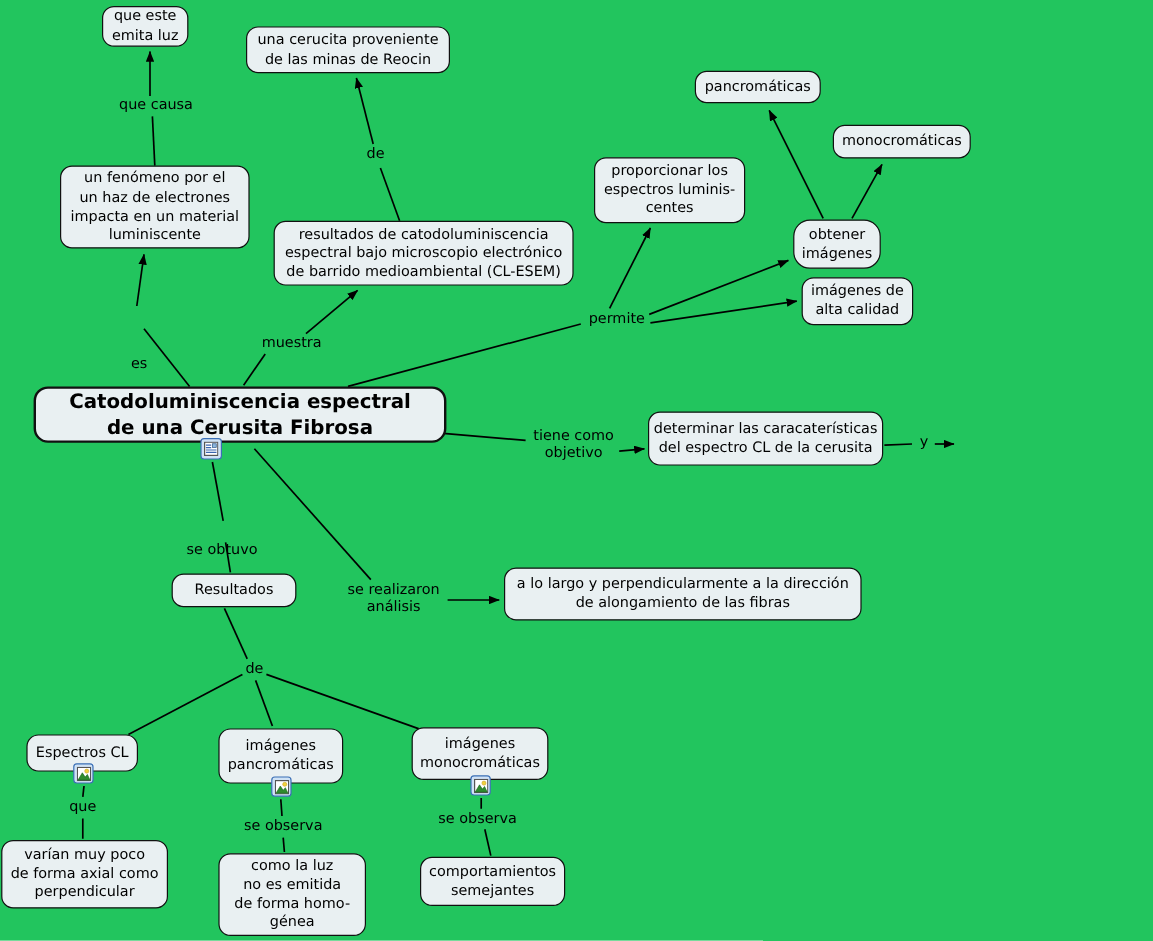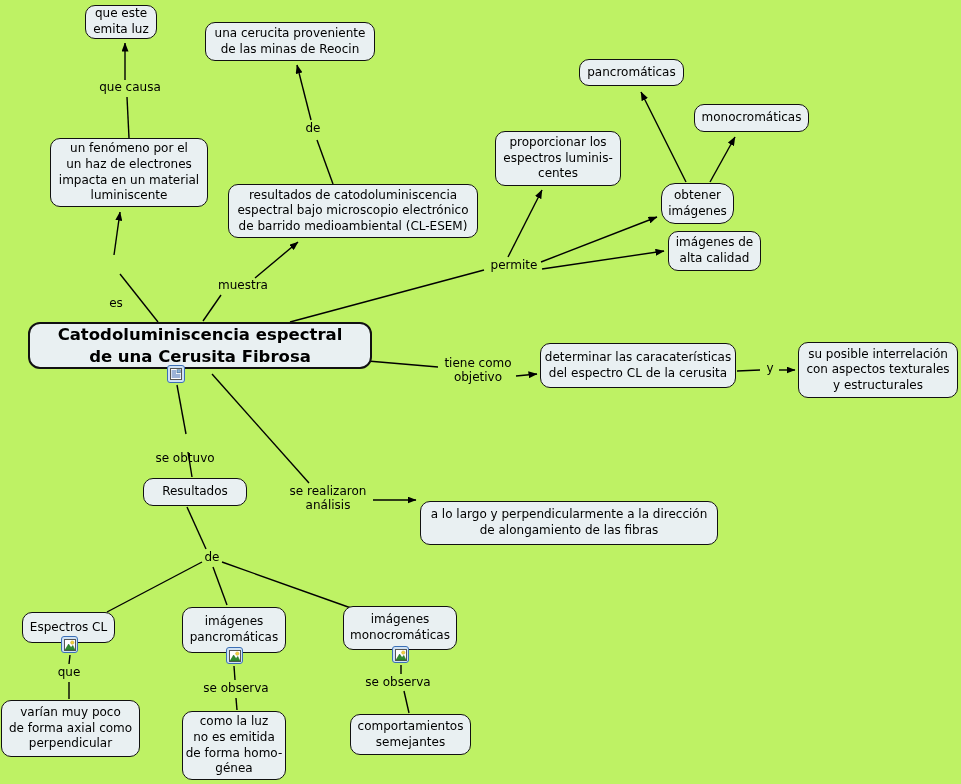--- a/index.html
+++ b/index.html
@@ -1,17 +1,17 @@
 <!DOCTYPE html>
 <html><head>
 <meta charset="utf-8">
 <style>
   html,body { margin:0; padding:0; background:#ffffff; }
   #canvas {
-    position:relative; width:961px; height:784px; background:#bef264;
+    position:relative; width:961px; height:784px; background:#22c55e;
     font-family:"DejaVu Sans","Liberation Sans",sans-serif; color:#000;
     overflow:hidden;
   }
   #edges { position:absolute; left:0; top:0; width:961px; height:784px; }
   .node {
     position:absolute; box-sizing:border-box;
     background:#e9f0f2; border:1px solid #111;
     border-radius:10px;
     display:flex; align-items:center; justify-content:center;
     text-align:center; white-space:pre; 
@@ -97,35 +97,32 @@
 un haz de electrones
 impacta en un material
 luminiscente</div>
   <div class="node" style="left:228px;top:184px;width:250px;height:54px;">resultados de catodoluminiscencia
 espectral bajo microscopio electrónico
 de barrido medioambiental (CL-ESEM)</div>
   <div class="node main" style="left:28px;top:322px;width:344px;height:47px;">Catodoluminiscencia espectral
 de una Cerusita Fibrosa</div>
   <div class="node" style="left:540px;top:343px;width:196px;height:45px;">determinar las caracaterísticas
 del espectro CL de la cerusita</div>
-  <div class="node" style="left:798px;top:342px;width:160px;height:56px;">su posible interrelación
-con aspectos texturales
-y estructurales</div>
-  <div class="node" style="left:420px;top:473px;width:298px;height:44px;margin-top:28px;">a lo largo y perpendicularmente a la dirección
+  <div class="node" style="left:420px;top:473px;width:298px;height:44px;">a lo largo y perpendicularmente a la dirección
 de alongamiento de las fibras</div>
   <div class="node" style="left:143px;top:478px;width:104px;height:28px;">Resultados</div>
   <div class="node" style="left:22px;top:612px;width:93px;height:31px;">Espectros CL</div>
   <div class="node" style="left:182px;top:607px;width:104px;height:46px;">imágenes
 pancromáticas</div>
   <div class="node" style="left:343px;top:606px;width:114px;height:44px;">imágenes
 monocromáticas</div>
   <div class="node" style="left:1px;top:700px;width:139px;height:57px;">varían muy poco
 de forma axial como
 perpendicular</div>
-  <div class="node" style="left:182px;top:711px;width:104px;height:69px;">como la luz
+  <div class="node" style="left:182px;top:711px;width:123px;height:69px;">como la luz
 no es emitida
 de forma homo-
 génea</div>
   <div class="node" style="left:350px;top:714px;width:121px;height:41px;">comportamientos
 semejantes</div>
 
   <div class="phrase" style="left:98px;top:80px;width:64px;">que causa</div>
   <div class="phrase" style="left:303px;top:121px;width:20px;">de</div>
   <div class="phrase" style="left:104px;top:256px;width:24px;margin-top:40px;">es</div>
   <div class="phrase" style="left:215px;top:278px;width:56px;">muestra</div>

